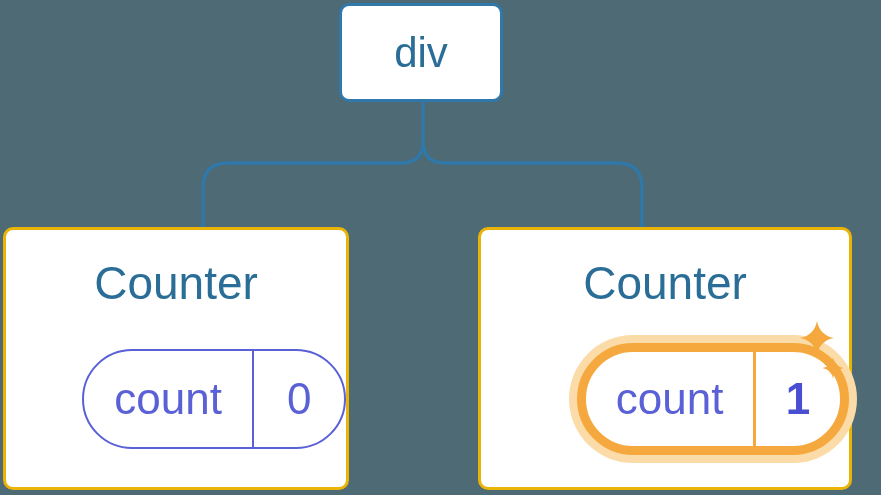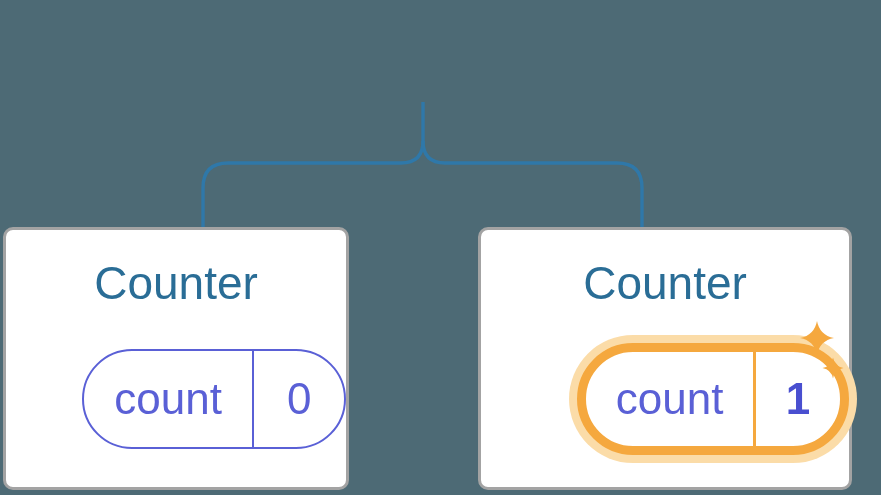--- a/index.html
+++ b/index.html
@@ -26,21 +26,21 @@
     color: #2A6D96;
   }
 
   
   .connector-svg { position: absolute; left: 0; top: 0; }
 
   
   .card {
     position: absolute;
     background: #FFFFFF;
-    border: 3px solid #a3a3a3;
+    border: 3px solid #eab308;
     border-radius: 10px;
     box-sizing: border-box;
     display: flex; flex-direction: column;
     padding-top: 26px;
   }
   .card.left  { left: 3px;   top: 227px; width: 346px; height: 263px; }
   .card.right { left: 478px; top: 227px; width: 374px; height: 263px; }
 
   .card-title {
     text-align: center;
@@ -109,20 +109,23 @@
 
 <div id="canvas">
 
   <svg class="connector-svg" width="881" height="495" viewBox="0 0 881 495">
     <g fill="none" stroke="#2F78A9" stroke-width="3.4">
       <path d="M423,102 L423,141 Q423,163 401,163 L228,163 Q203,163 203,188 L203,227"></path>
       <path d="M423,141 Q423,163 445,163 L617,163 Q642,163 642,188 L642,227"></path>
     </g>
   </svg>
 
+  <div class="root-node">
+    <span>div</span>
+  </div>
 
   <div class="card left">
     <div class="card-title">Counter</div>
     <div class="pill-area">
       <div class="pill normal">
         <div class="pill-key">count</div>
         <div class="pill-value">0</div>
       </div>
     </div>
   </div>

